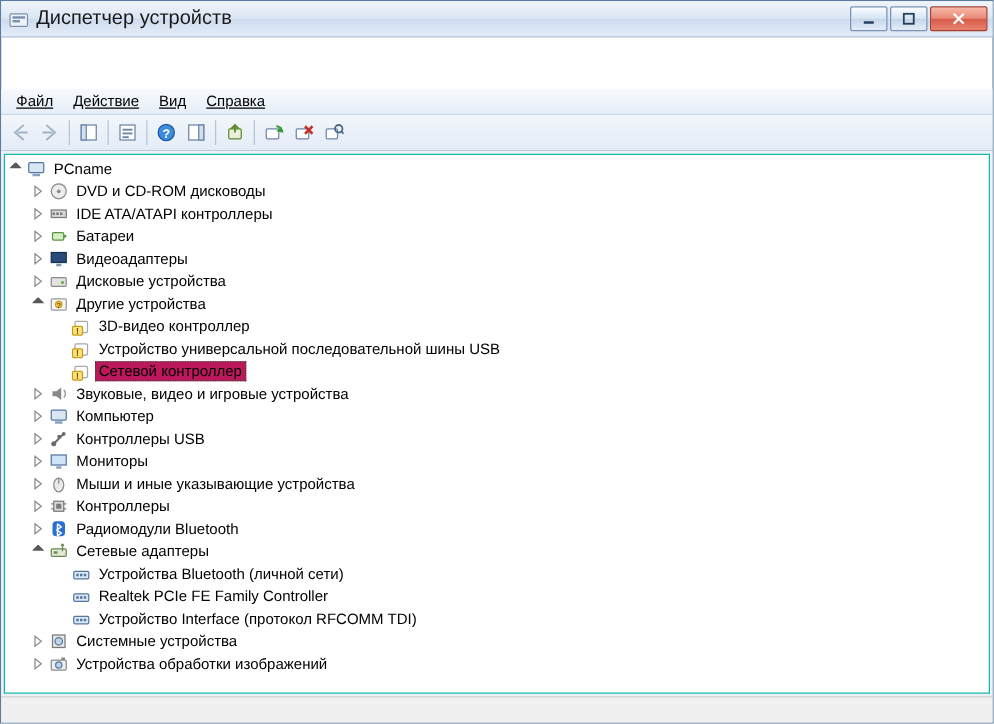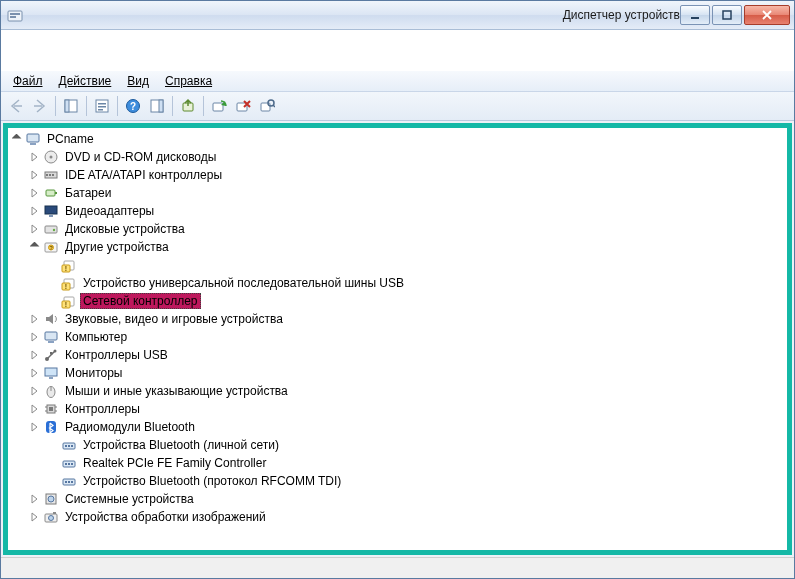--- a/index.html
+++ b/index.html
@@ -32,23 +32,22 @@
     padding: 0 4px 0 6px;
   }
   .title-icon {
     width: 16px;
     height: 16px;
     margin-right: 6px;
     flex: 0 0 16px;
   }
   .title-text {
     flex: 1 1 auto;
-    font-size: 12px;
+    font-size: 16px;
     color: #1a1a1a;
-    text-align: right;
   }
   .winbtns {
     display: flex;
     gap: 2px;
   }
   .winbtn {
     width: 28px;
     height: 18px;
     border: 1px solid #7a93b5;
     border-radius: 2px;
@@ -116,21 +115,21 @@
   
   .contentwrap {
     flex: 1 1 auto;
     padding: 2px;
     background: #edf1f7;
     display: flex;
   }
   .treepanel {
     flex: 1 1 auto;
     background: #fff;
-    border: 5px solid #14b8a6;
+    border: 1px solid #14b8a6;
     overflow: auto;
     padding-top: 2px;
   }
   .tree {
     font-size: 12px;
     color: #000;
     padding-left: 4px;
   }
   .node {
     display: flex;
@@ -507,20 +506,21 @@
         </div>
         <div class="node">
           <span class="spacer"></span>
             <span class="spacer"></span>
           <span class="exp none"></span>
           <span class="nic">
               <svg width="16" height="16">
                 <use href="#ic-unknown"></use>
               </svg>
             </span>
+          <span class="label">3D-видео контроллер</span>
         </div>
         <div class="node">
           <span class="spacer"></span>
             <span class="spacer"></span>
           <span class="exp none"></span>
           <span class="nic">
               <svg width="16" height="16">
                 <use href="#ic-unknown"></use>
               </svg>
             </span>
@@ -639,20 +639,34 @@
           <span class="nic">
               <svg width="16" height="16">
                 <use href="#ic-bt"></use>
               </svg>
             </span>
           <span class="label">Радиомодули Bluetooth</span>
         </div>
 
         <div class="node">
           <span class="spacer"></span>
+          <span class="exp">
+              <svg width="10" height="10">
+                <use href="#exp-open"></use>
+              </svg>
+            </span>
+          <span class="nic">
+              <svg width="16" height="16">
+                <use href="#ic-net"></use>
+              </svg>
+            </span>
+          <span class="label">Сетевые адаптеры</span>
+        </div>
+        <div class="node">
+          <span class="spacer"></span>
             <span class="spacer"></span>
           <span class="exp none"></span>
           <span class="nic">
               <svg width="16" height="16">
                 <use href="#ic-netdev"></use>
               </svg>
             </span>
           <span class="label">Устройства Bluetooth (личной сети)</span>
         </div>
         <div class="node">
@@ -668,21 +682,21 @@
         </div>
         <div class="node">
           <span class="spacer"></span>
             <span class="spacer"></span>
           <span class="exp none"></span>
           <span class="nic">
               <svg width="16" height="16">
                 <use href="#ic-netdev"></use>
               </svg>
             </span>
-          <span class="label">Устройство Bluetooth (протокол RFCOMM TDI)</span>
+          <span class="label">Устройство Interface (протокол RFCOMM TDI)</span>
         </div>
 
         <div class="node">
           <span class="spacer"></span>
           <span class="exp">
               <svg width="10" height="10">
                 <use href="#exp-closed"></use>
               </svg>
             </span>
           <span class="nic">

